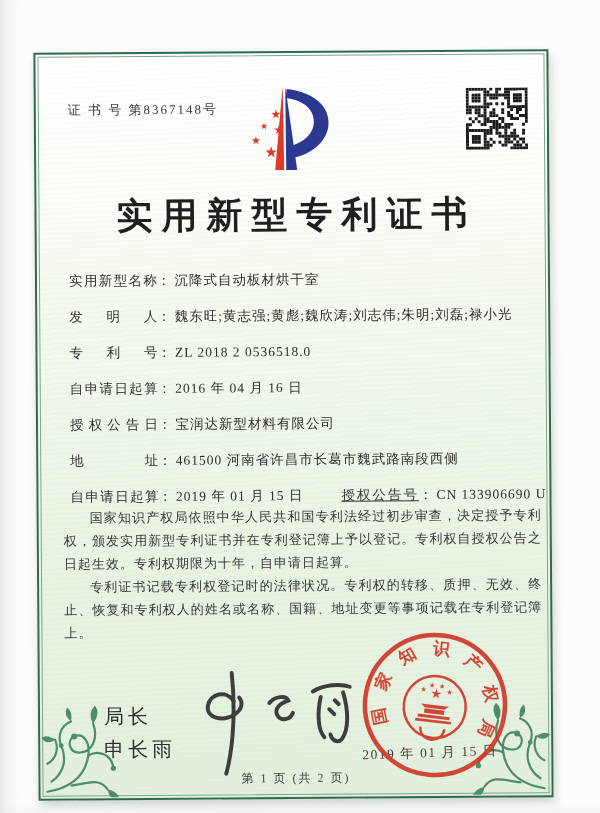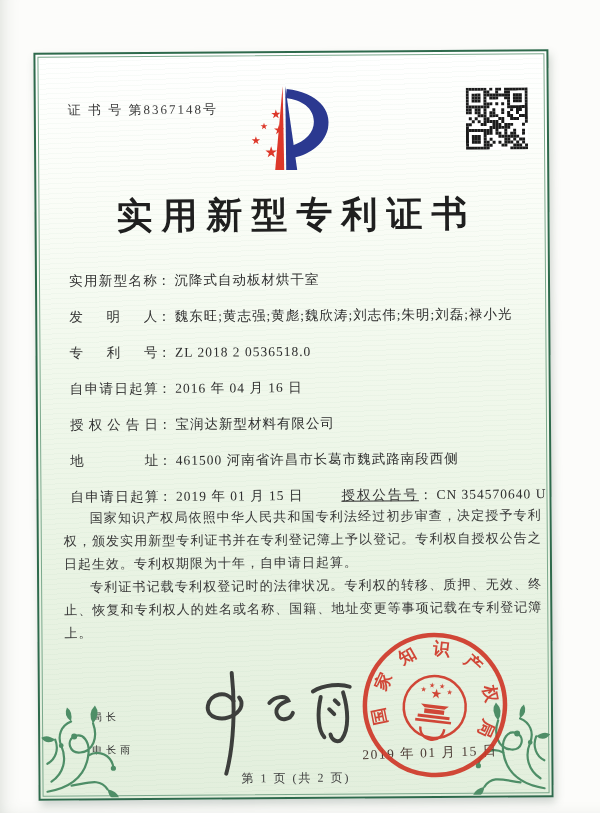--- a/index.html
+++ b/index.html
@@ -32,22 +32,22 @@
   .row{margin-bottom:15px;line-height:21px;white-space:nowrap;}
   .flabel{display:inline-block;width:88px;text-align:justify;text-align-last:justify;color:#333;}
   .colon{display:inline-block;margin-right:4px;color:#333;}
   .fvalue{letter-spacing:1px;color:#2f2f2f;}
   .grant-row{display:flex;margin-bottom:0;line-height:21px;}
   .grant-group2{margin-left:38px;white-space:nowrap;}
   .glabel{letter-spacing:2px;color:#333;text-decoration:underline;}
   .paras{position:absolute;left:25px;top:452px;width:478px;font-size:13px;
     line-height:23px;color:#383838;letter-spacing:1px;text-align:justify;}
   .paras p{margin:0;text-indent:2em;}
-  .director{position:absolute;left:52px;top:646px;font-family:"Liberation Sans","DejaVu Sans",sans-serif;
-    font-size:10px;letter-spacing:4px;color:#2e2e2e;line-height:33px;font-weight:500;}
+  .director{position:absolute;left:64px;top:646px;font-family:"Liberation Sans","DejaVu Sans",sans-serif;
+    font-size:20px;letter-spacing:4px;color:#2e2e2e;line-height:33px;font-weight:500;}
   .signature{position:absolute;left:140px;top:596px;width:190px;height:150px;}
   .seal{position:absolute;left:319px;top:577px;width:152px;height:152px;z-index:4;}
   .seal-date{position:absolute;left:322px;top:692px;z-index:3;font-size:13.5px;letter-spacing:1.5px;
     color:#4a3a33;transform:rotate(-1.5deg);}
   .footer{position:absolute;left:0;bottom:10px;width:100%;text-align:center;
     font-size:12px;letter-spacing:2px;color:#3f3f3f;}
   .flourish{position:absolute;width:112px;height:112px;z-index:2;}
   .flourish.bl{left:1px;bottom:1px;}
   .flourish.br{right:1px;bottom:1px;transform:scaleX(-1);}
 </style>
@@ -382,21 +382,21 @@
       <span class="flabel">授权公告日</span><span class="colon">：</span><span class="fvalue">宝润达新型材料有限公司</span>
     </div>
     <div class="row">
       <span class="flabel">地址</span><span class="colon">：</span><span class="fvalue">461500 河南省许昌市长葛市魏武路南段西侧</span>
     </div>
     <div class="row grant-row">
       <span>
         <span class="flabel">自申请日起算</span><span class="colon">：</span><span class="fvalue">2019 年 01 月 15 日</span>
       </span>
       <span class="grant-group2">
-        <span class="glabel">授权公告号</span><span class="colon">：</span><span class="fvalue">CN 354570640 U</span>
+        <span class="glabel">授权公告号</span><span class="colon">：</span><span class="fvalue">CN 133906690 U</span>
       </span>
     </div>
   </div>
 
   <div class="paras">
     <p>国家知识产权局依照中华人民共和国专利法经过初步审查，决定授予专利权，颁发实用新型专利证书并在专利登记簿上予以登记。专利权自授权公告之日起生效。专利权期限为十年，自申请日起算。</p>
     <p>专利证书记载专利权登记时的法律状况。专利权的转移、质押、无效、终止、恢复和专利权人的姓名或名称、国籍、地址变更等事项记载在专利登记簿上。</p>
   </div>
 
   <div class="director">

